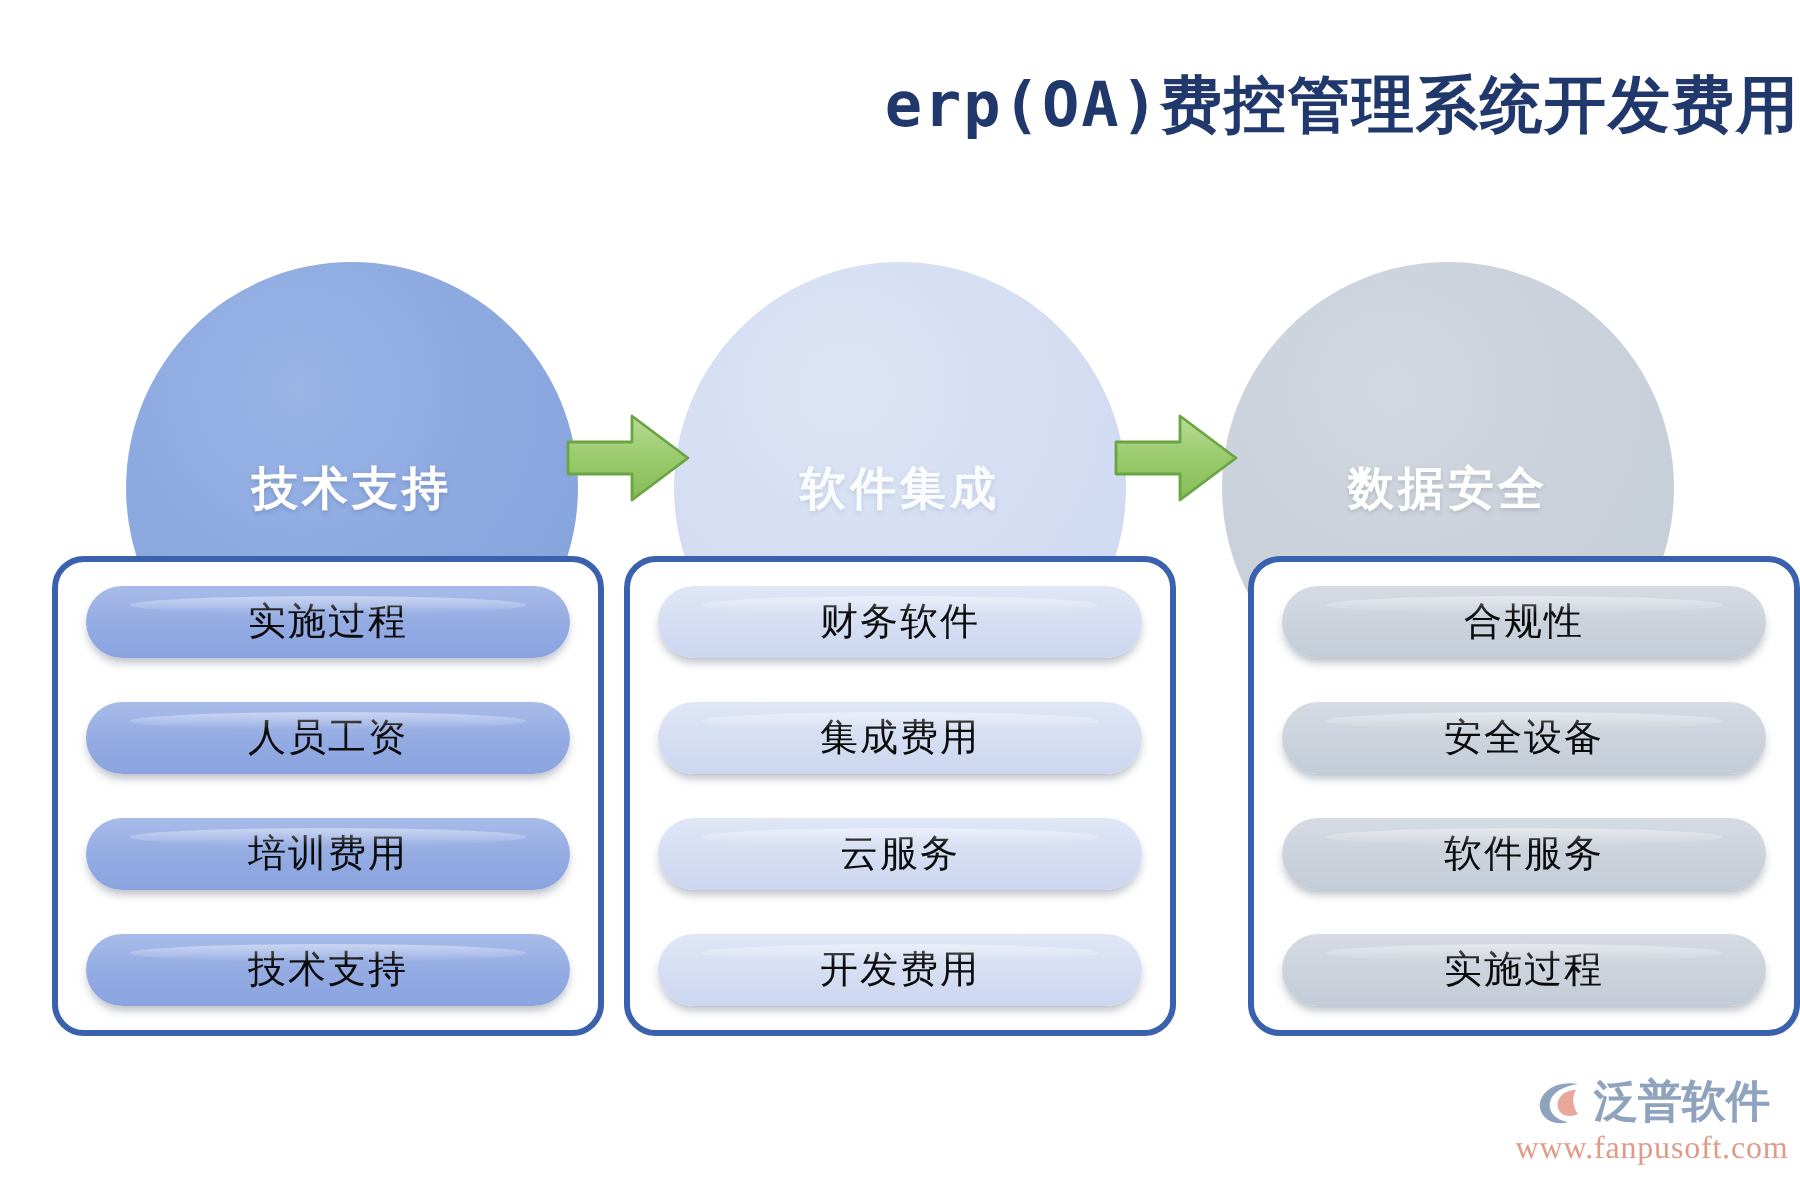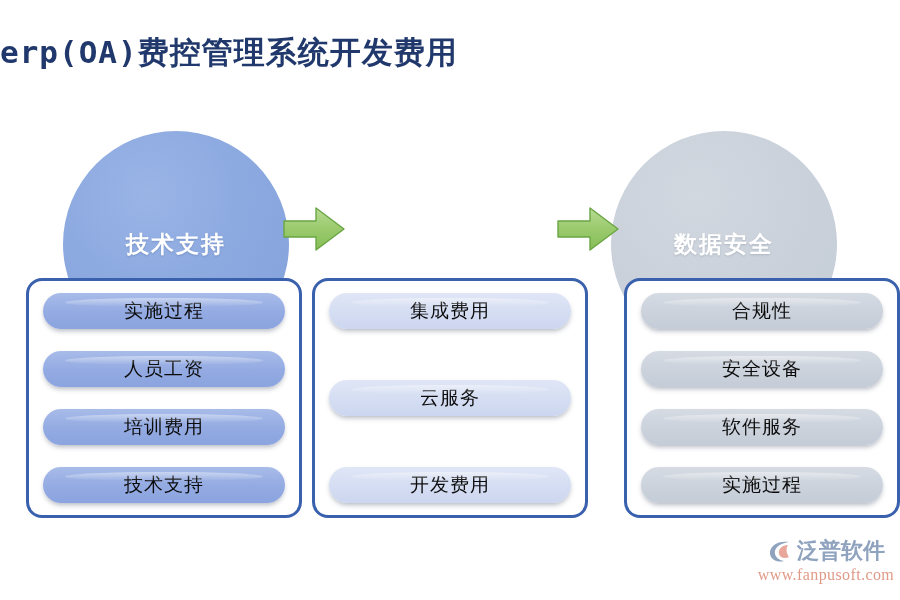--- a/index.html
+++ b/index.html
@@ -21,21 +21,21 @@
     background: #ffffff;
     overflow: hidden;
   }
 
   
   .page-title {
     position: absolute;
     left: 0;
     top: 32px;
     width: 900px;
-    text-align: left;
+    text-align: right;
     font-family: "DejaVu Sans Mono", "Liberation Mono", monospace;
     font-size: 31px;
     font-weight: bold;
     letter-spacing: 1px;
     color: #20386b;
     white-space: nowrap;
   }
 
   
   .circle {
@@ -217,20 +217,30 @@
 <body>
 
 <div id="canvas">
 
   <div class="page-title">erp(OA)费控管理系统开发费用</div>
 
   <div class="circle" id="circle-1">
     <span class="circle-label">技术支持</span>
   </div>
 
+  <div class="circle" id="circle-2">
+    <div class="circle-watermark">
+      <span class="wm-mark"></span>
+      <span class="wm-text">
+        <span class="wm-cn">泛普软件</span>
+        <span class="wm-en">FANPU SOFTWARE</span>
+      </span>
+    </div>
+    <span class="circle-label">软件集成</span>
+  </div>
 
   <div class="circle" id="circle-3">
     <span class="circle-label">数据安全</span>
   </div>
 
   <div class="arrow" id="arrow-1">
     <svg viewBox="0 0 62 48" width="62" height="48" xmlns="http://www.w3.org/2000/svg">
       <defs>
         <linearGradient id="agrad1" x1="0" y1="0" x2="0" y2="1">
           <stop offset="0%" stop-color="#b9dc95"></stop>
@@ -256,20 +266,21 @@
   </div>
 
   <div class="box" id="box-1">
     <div class="pill">实施过程</div>
     <div class="pill">人员工资</div>
     <div class="pill">培训费用</div>
     <div class="pill">技术支持</div>
   </div>
 
   <div class="box" id="box-2">
+    <div class="pill">财务软件</div>
     <div class="pill">集成费用</div>
     <div class="pill">云服务</div>
     <div class="pill">开发费用</div>
   </div>
 
   <div class="box" id="box-3">
     <div class="pill">合规性</div>
     <div class="pill">安全设备</div>
     <div class="pill">软件服务</div>
     <div class="pill">实施过程</div>

